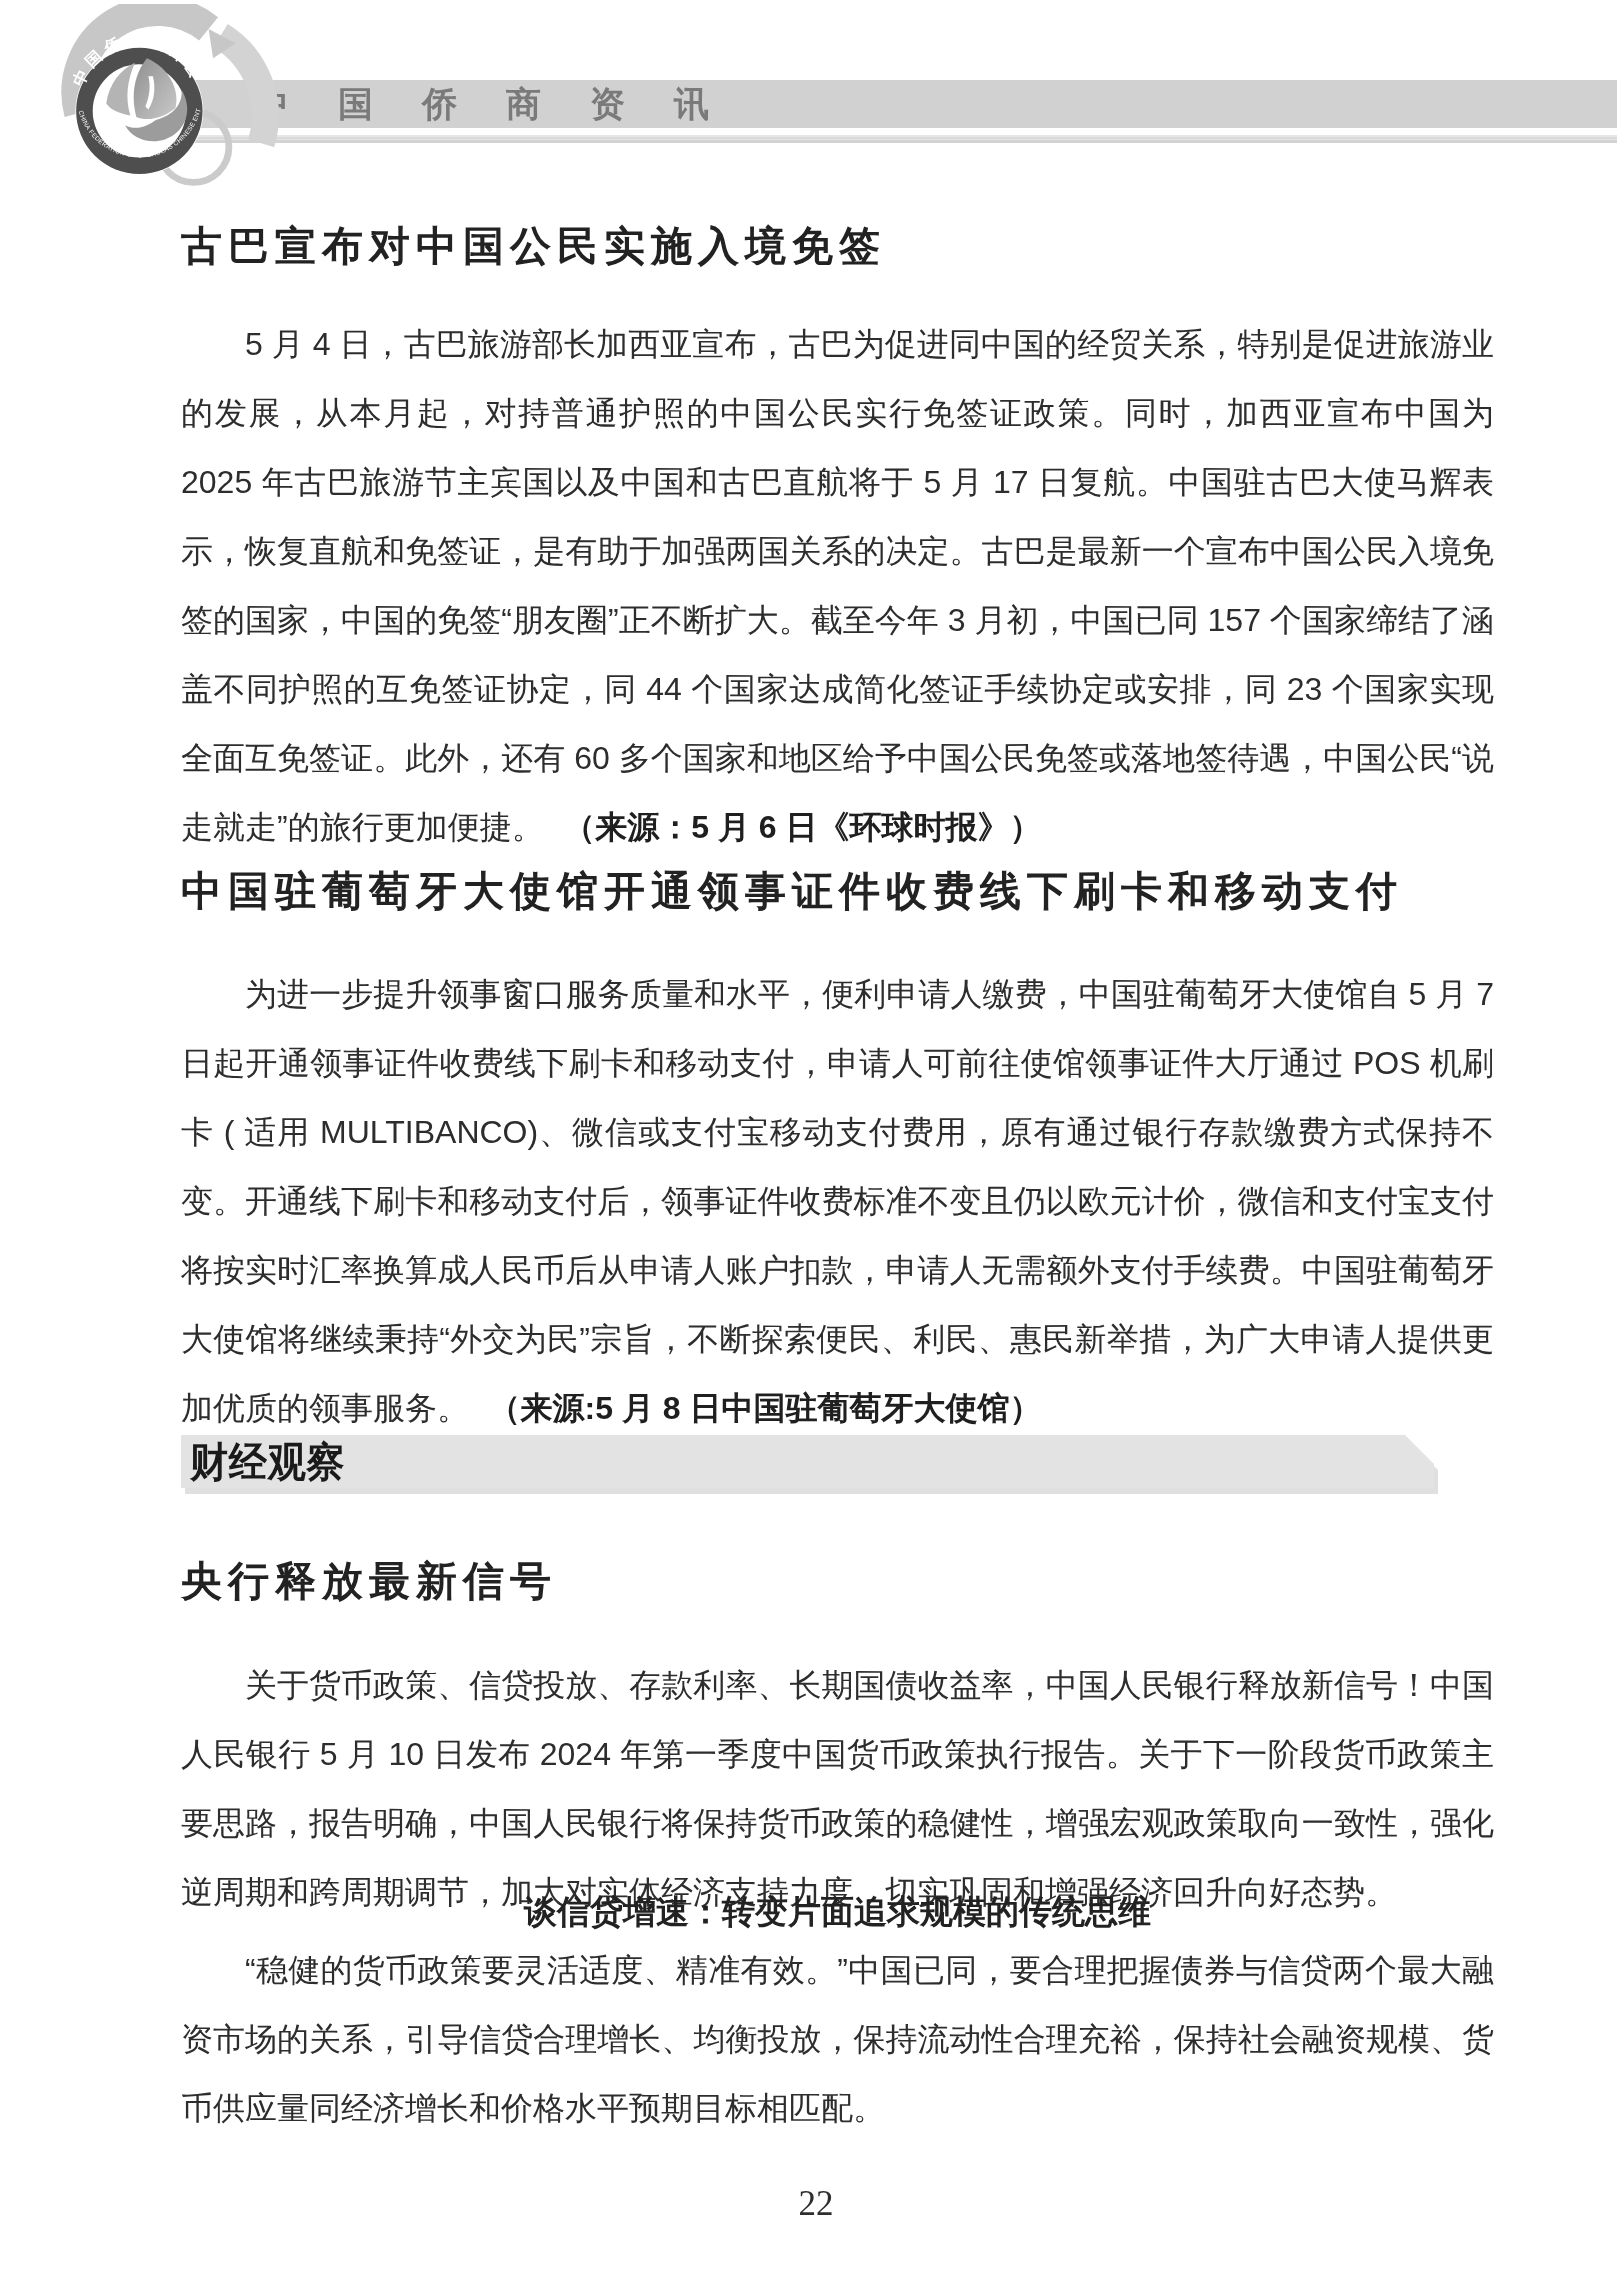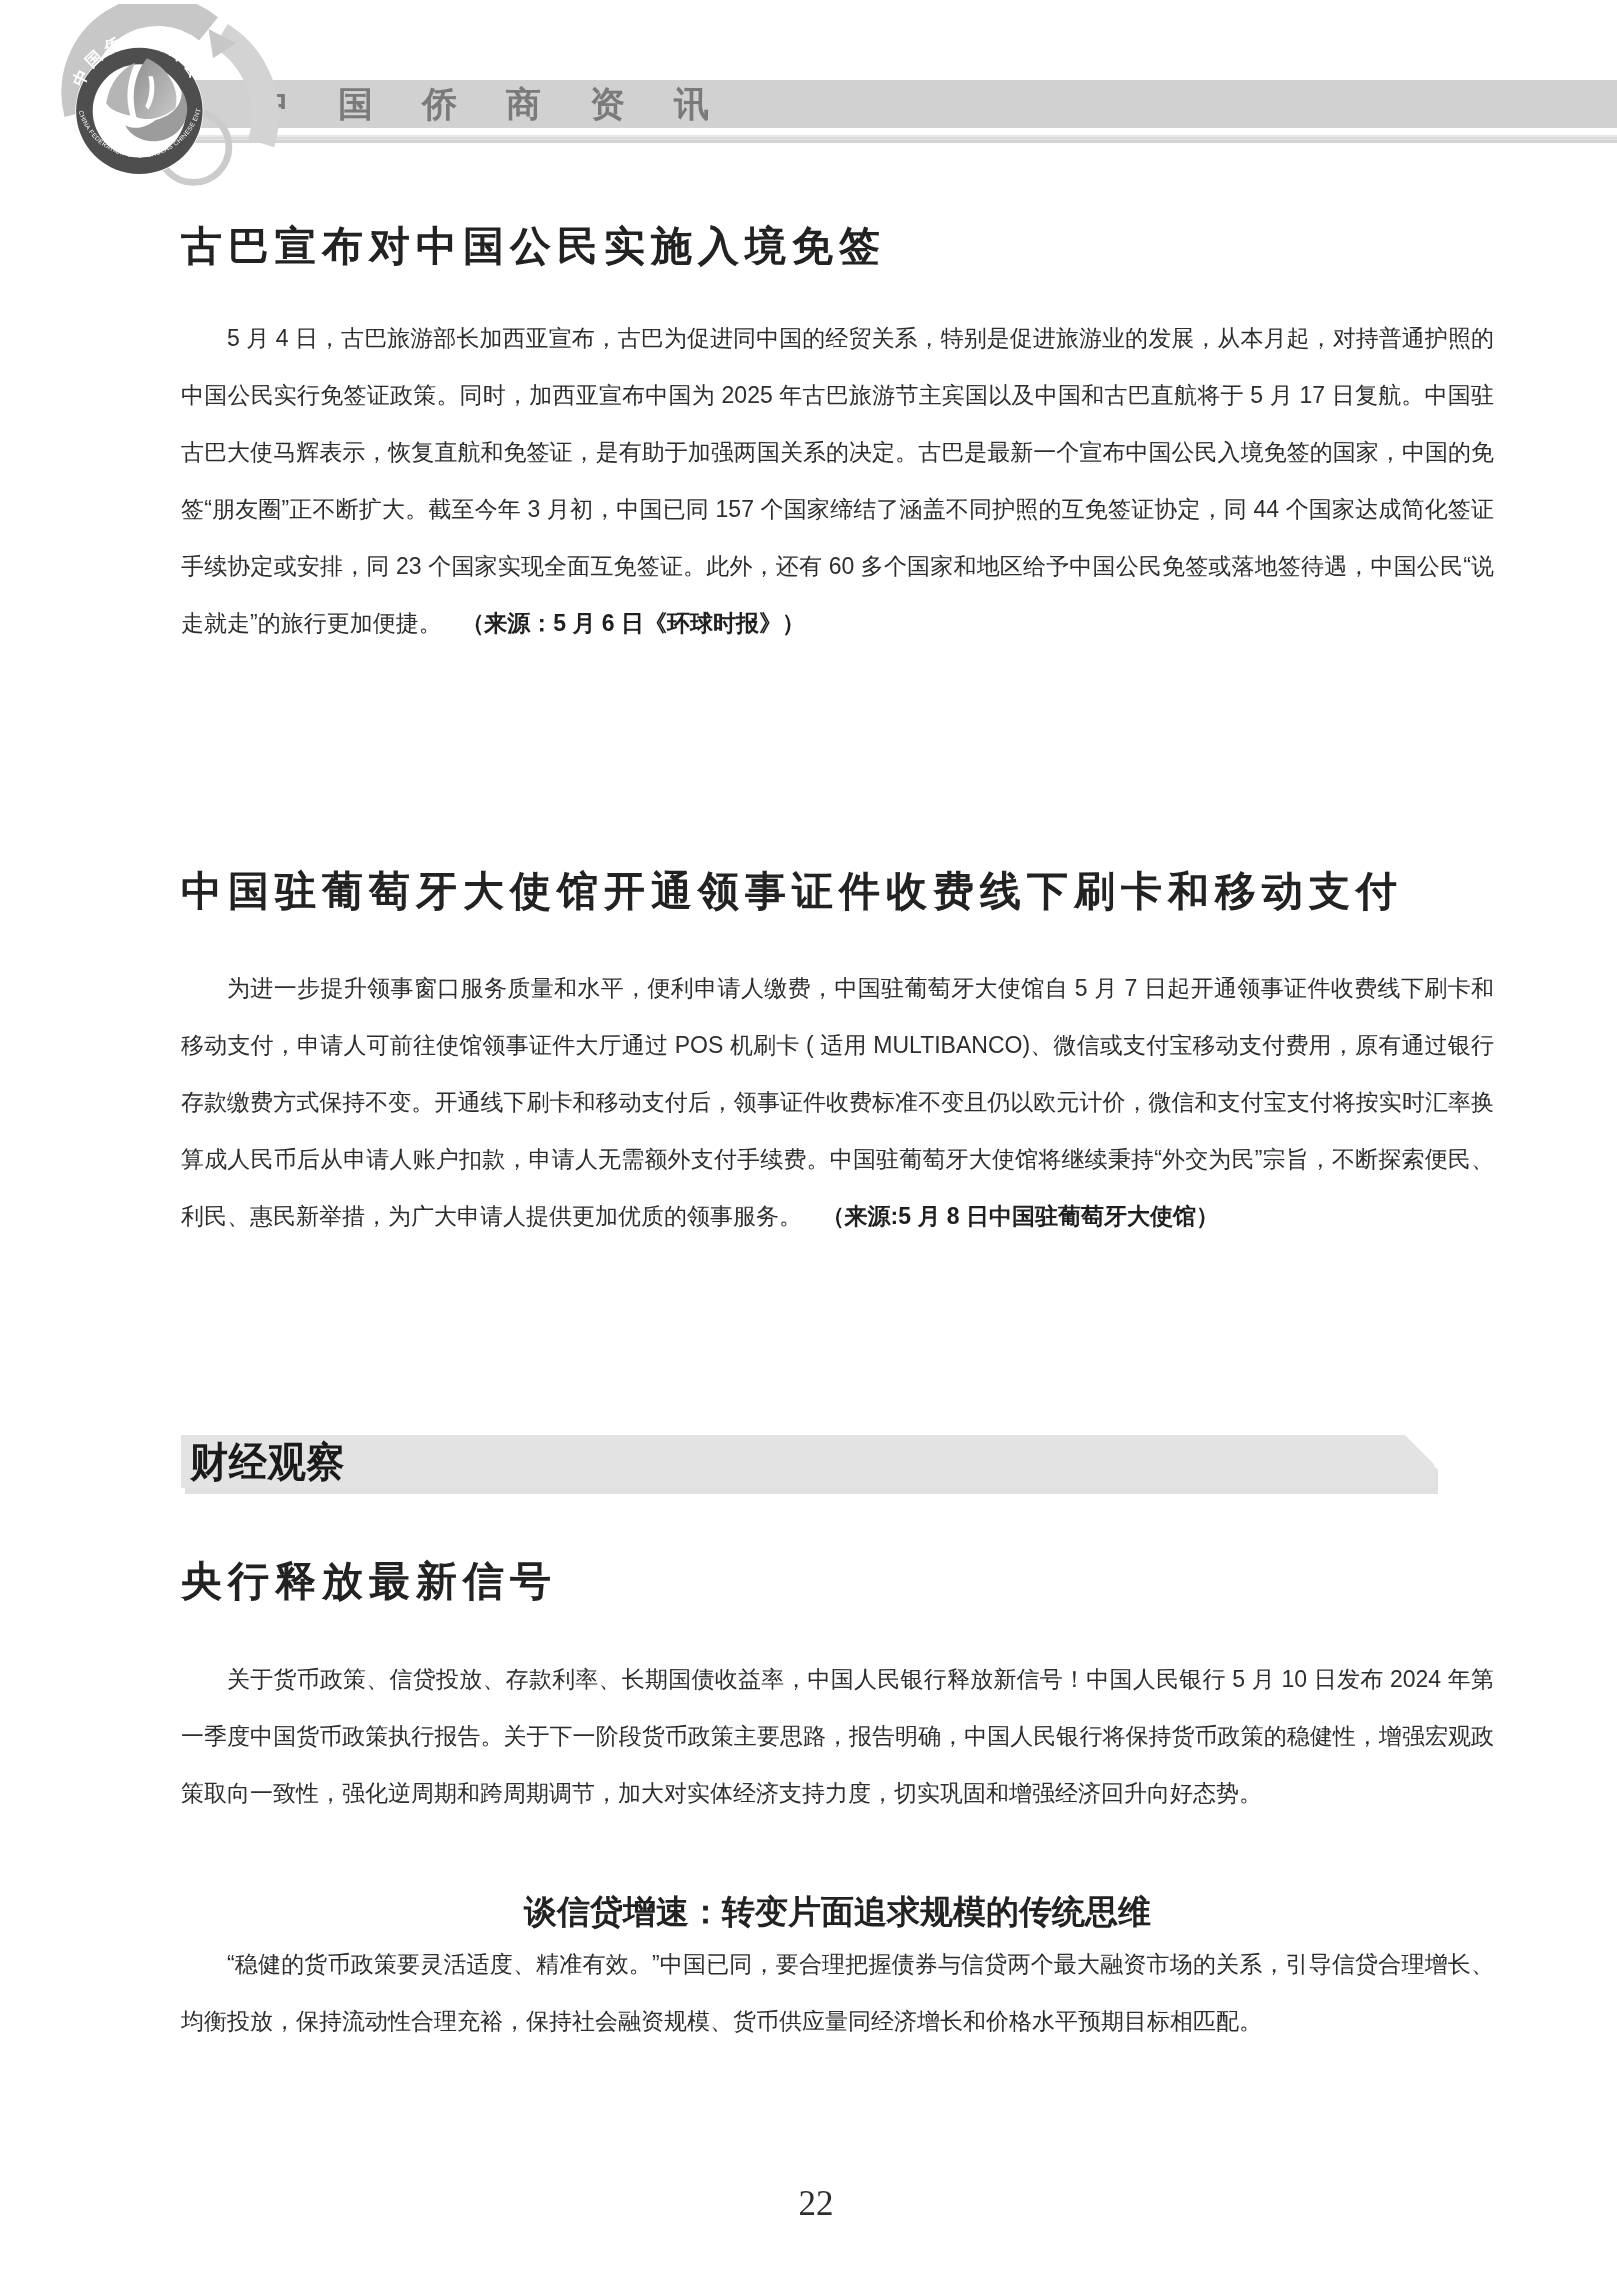--- a/index.html
+++ b/index.html
@@ -25,21 +25,21 @@
     font-weight:700;
   }
   .logo{position:absolute;left:34px;top:3.8px;width:301px;height:271px;}
   
   .block{position:absolute;left:181px;width:1313px;}
   .art-title{
     font-size:41px;font-weight:bold;color:#222;text-align:left;
     letter-spacing:6px;line-height:48px;
   }
   .para{
-    font-size:23px;line-height:57px;color:#2d2d2d;
+    font-size:32px;line-height:69px;color:#2d2d2d;
     text-align:justify;text-indent:2em;
   }
   .src{font-weight:bold;color:#1f1f1f;padding-left:19.6px;}
   .section-banner{
     position:absolute;left:181px;top:1435px;width:1253px;height:53px;
     background:#e3e3e3;
     clip-path:polygon(0 0,calc(100% - 29px) 0,100% 29px,100% 100%,0 100%);
   }
   .section-banner-shadow{
     position:absolute;left:185px;top:1441px;width:1253px;height:53px;

